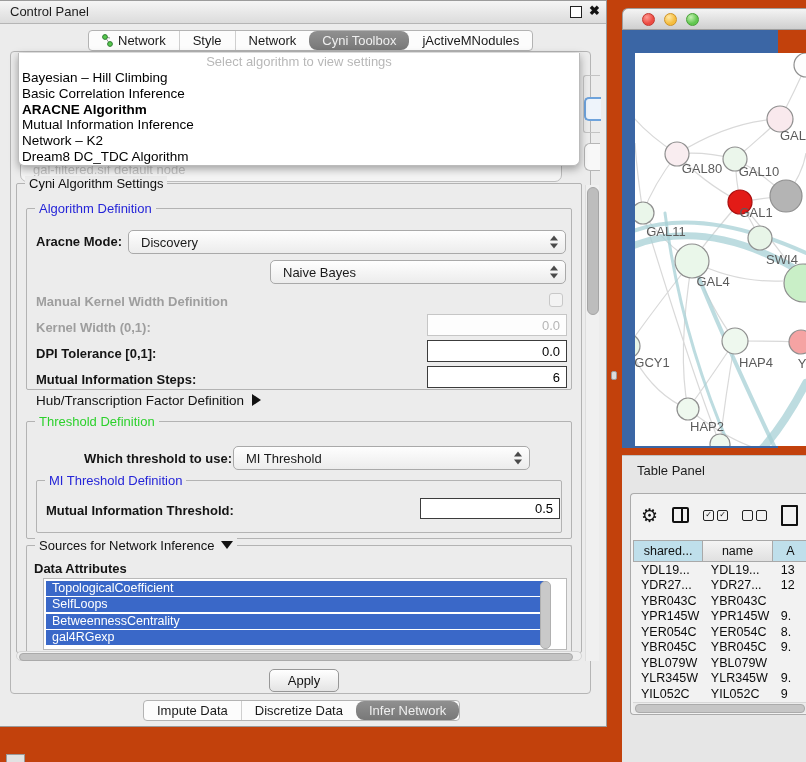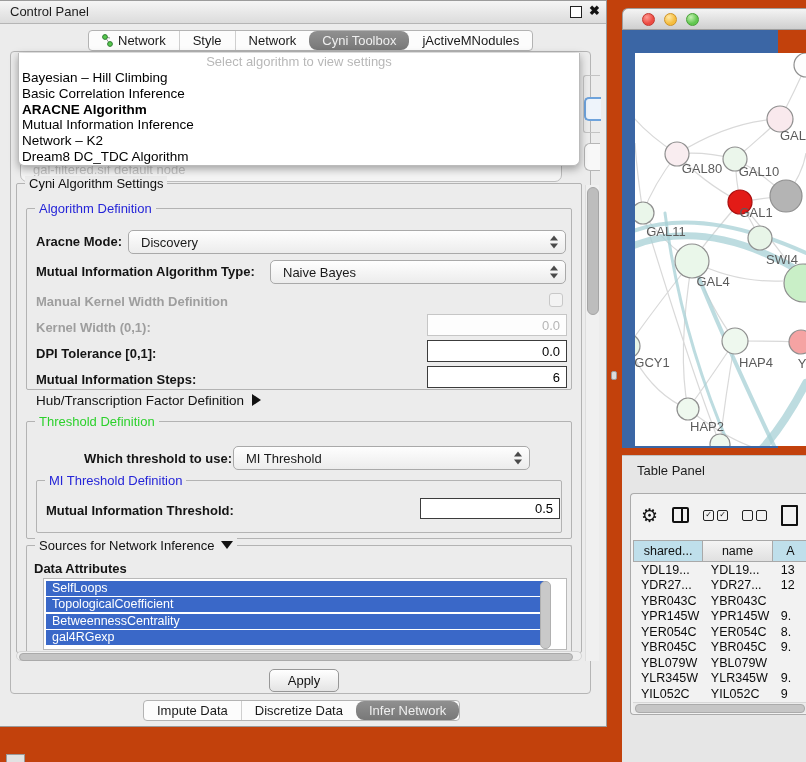--- a/index.html
+++ b/index.html
@@ -173,21 +173,20 @@
     </div>
 
     <div class="abs group" style="left:26px;top:207px;width:546px;height:182px;">
       <span class="grouptitle t-blue">Algorithm Definition</span>
     </div>
     <span class="lbl" style="left:36px;top:233px;">Aracne Mode:</span>
     <div class="combo" style="left:128px;top:229px;width:438px;height:24px;">
       <span>Discovery</span>
       <span class="spin"></span>
     </div>
-    <span class="lbl" style="left:36px;top:263px;">Mutual Information Algorithm Type:</span>
     <div class="combo" style="left:270px;top:259px;width:296px;height:24px;">
       <span>Naive Bayes</span>
       <span class="spin"></span>
     </div>
     <span class="lbl dis" style="left:36px;top:293px;">Manual Kernel Width Definition</span>
     <div class="checkbox" style="left:549px;top:292px;"></div>
     <span class="lbl dis" style="left:36px;top:319px;">Kernel Width (0,1):</span>
     <input class="field dis" style="left: 427px; top: 313px; width: 140px; height: 22px;" value="0.0">
     <span class="lbl" style="left:36px;top:345px;">DPI Tolerance [0,1]:</span>
     <input class="field" style="left: 427px; top: 339px; width: 140px; height: 22px;" value="0.0">
@@ -210,22 +209,22 @@
       <span class="grouptitle t-blue">MI Threshold Definition</span>
     </div>
     <span class="lbl" style="left:46px;top:502px;">Mutual Information Threshold:</span>
     <input class="field" style="left: 420px; top: 497px; width: 140px; height: 21px;" value="0.5">
 
     <div class="abs group" style="left:26px;top:544px;width:546px;height:108px;border-bottom:none;">
       <span class="grouptitle" style="font-weight:normal;"><span>Sources for Network Inference</span><span class="arrow-down"></span></span>
     </div>
     <span class="lbl" style="left:34px;top:560px;">Data Attributes</span>
     <div class="abs" id="attr-list">
+        <div class="attr-item">TopologicalCoefficient</div>
         <div class="attr-item">SelfLoops</div>
-        <div class="attr-item">TopologicalCoefficient</div>
         <div class="attr-item">BetweennessCentrality</div>
         <div class="attr-item">gal4RGexp</div>
       </div>
     <div class="abs" id="attr-vscroll"></div>
     <div class="abs" id="settings-hscroll">
         <span class="thumb"></span>
       </div>
     <div class="abs" id="cp-vscroll">
         <span class="thumb"></span>
       </div>

